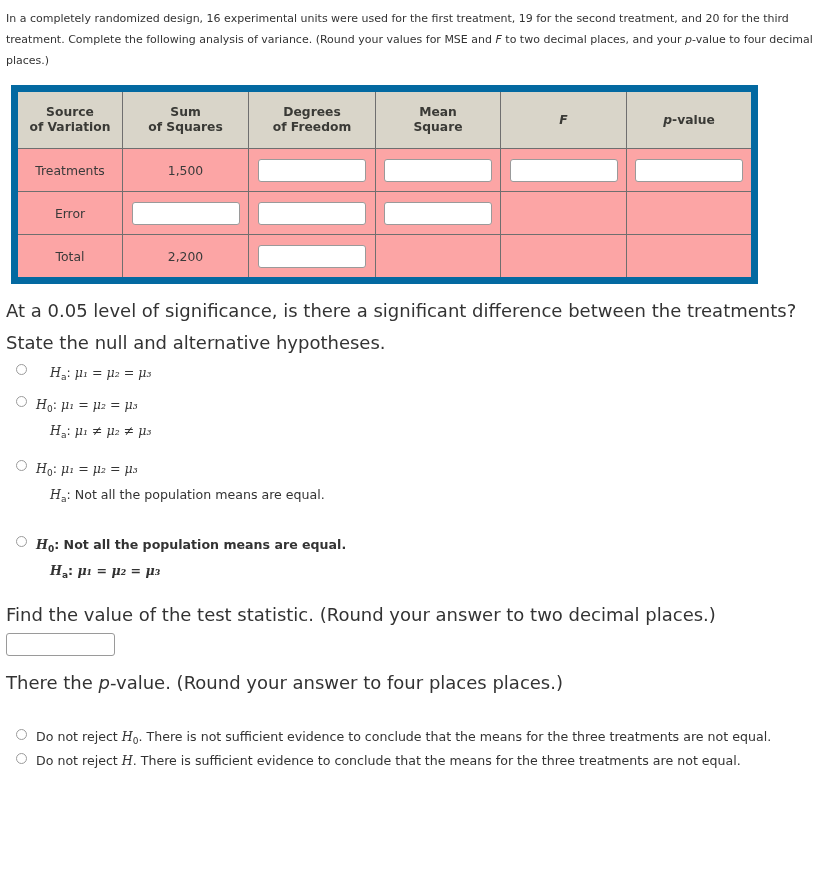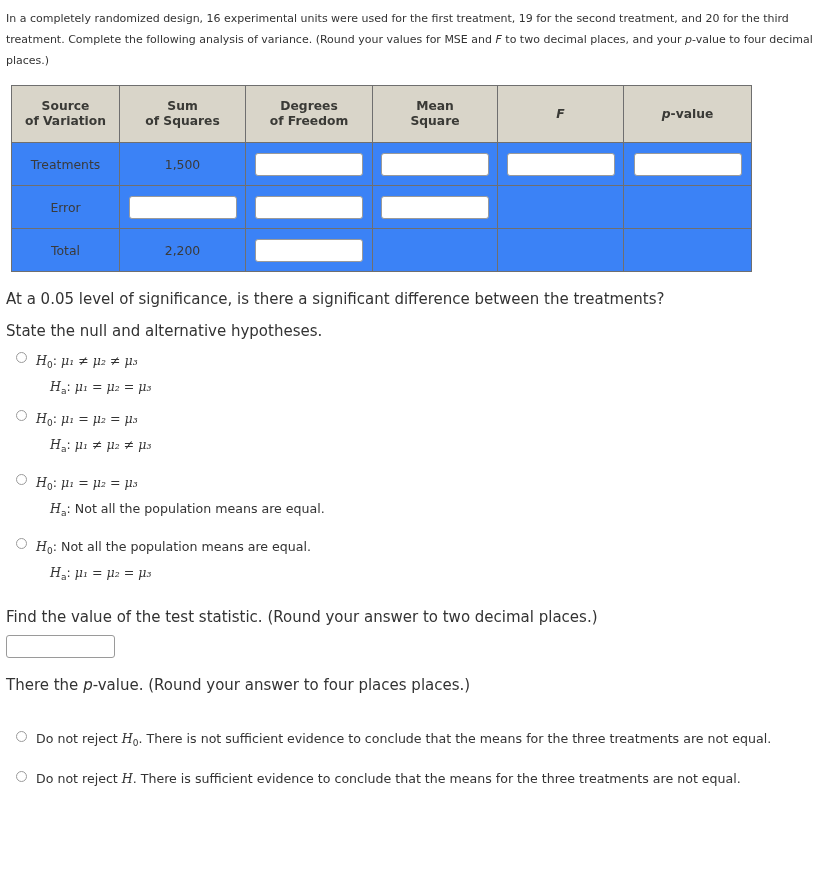--- a/index.html
+++ b/index.html
@@ -26,42 +26,42 @@
     width: 818px;
   }
   .intro i { font-style: italic; }
 
   
   .anova-wrap { margin: 0 0 0 5px; }
   table.anova {
     border-collapse: collapse;
     table-layout: fixed;
     width: 740px;
-    border: 1px solid #0369a1;
+    border: 7px solid #0369a1;
   }
   table.anova th, table.anova td {
     border: 1px solid #6f6f6f;
     padding: 0;
     text-align: center;
     vertical-align: middle;
   }
   table.anova th {
     background: #d9d5c9;
     color: #3a3a36;
     font-weight: bold;
     font-size: 12.3px;
     line-height: 15px;
     height: 48px;
     padding: 4px 2px;
   }
   table.anova th .hdr-line { display: block; }
   table.anova th i { font-style: italic; }
   table.anova td {
     height: 42px;
-    background: #3b82f6;
+    background: #fca5a5;
     font-size: 12.4px;
     color: #3a3a3a;
   }
   .col-source { width: 108px; }
   .col-ss     { width: 126px; }
   .col-df     { width: 127px; }
   .col-ms     { width: 125px; }
   .col-f      { width: 126px; }
   .col-p      { width: 128px; }
 
@@ -78,21 +78,21 @@
     padding: 0 4px;
     outline: none;
     vertical-align: middle;
   }
   td input.tbox { width: 108px; }
   input.tbox.stat { width: 109px; }
   input.tbox.pval { width: 103px; }
 
   
   .q-text {
-    font-size: 15px;
+    font-size: 18px;
     color: #333333;
     line-height: 18px;
     margin: 0;
   }
   .q-text i { font-style: italic; }
   .spacer-18 { height: 18px; }
   .spacer-14 { height: 14px; }
   .spacer-10 { height: 10px; }
 
   
@@ -123,21 +123,21 @@
   
   .mvar { font-style: italic; font-family: "DejaVu Serif", serif; }
   .sub  { font-size: 9px; vertical-align: -3px; font-style: normal; font-family: "DejaVu Sans", sans-serif; }
   .mu   { font-style: italic; font-family: "DejaVu Serif", serif; }
 
   .opt.hyp { margin-bottom: 6px; }
   .opt.hyp .opt-line { line-height: 22px; }
 
   .concl-list { margin-top: 8px; }
   .concl .opt-line { line-height: 19px; }
-  .concl { margin-bottom: 16px; }
+  .concl { margin-bottom: 0; }
 </style>
 </head>
 <body>
 
 <div class="page">
 
   
   <p class="intro"><span>In a completely randomized design, 16 experimental units were used for the first treatment, 19 for the second treatment, and 20 for the third treatment. Complete the following analysis of variance. (Round your values for MSE and </span><i>F</i><span> to two decimal places, and your </span><i>p</i><span>-value to four decimal places.)</span></p>
 
   
@@ -232,38 +232,37 @@
   
   <p class="q-text">State the null and alternative hypotheses.</p>
 
   <div class="spacer-10"></div>
 
   
   <div>
 
     <div class="opt hyp">
       <span class="radio"></span>
-      <div class="opt-line"><span class="mvar">H</span><span class="sub">0</span>:&nbsp;<span class="mu">μ₁ ≠ μ₂ ≠ μ₃</span></div>
       <div class="opt-line second"><span class="mvar">H</span><span class="sub">a</span>:&nbsp;<span class="mu">μ₁ = μ₂ = μ₃</span></div>
     </div>
 
     <div class="opt hyp">
       <span class="radio"></span>
       <div class="opt-line"><span class="mvar">H</span><span class="sub">0</span>:&nbsp;<span class="mu">μ₁ = μ₂ = μ₃</span></div>
       <div class="opt-line second"><span class="mvar">H</span><span class="sub">a</span>:&nbsp;<span class="mu">μ₁ ≠ μ₂ ≠ μ₃</span></div>
     </div>
 
 
     <div class="opt hyp" style="margin-top:12px;">
       <span class="radio"></span>
       <div class="opt-line"><span class="mvar">H</span><span class="sub">0</span>:&nbsp;<span class="mu">μ₁ = μ₂ = μ₃</span></div>
       <div class="opt-line second"><span class="mvar">H</span><span class="sub">a</span>:&nbsp;<span>Not all the population means are equal.</span></div>
     </div>
 
-    <div class="opt hyp" style="margin-top:12px;">
+    <div class="opt hyp" style="margin-top:24px;font-weight:bold;">
       <span class="radio"></span>
       <div class="opt-line"><span class="mvar">H</span><span class="sub">0</span>:&nbsp;<span>Not all the population means are equal.</span></div>
       <div class="opt-line second"><span class="mvar">H</span><span class="sub">a</span>:&nbsp;<span class="mu">μ₁ = μ₂ = μ₃</span></div>
     </div>
 
   </div>
 
   <div class="spacer-14"></div>
 
   

